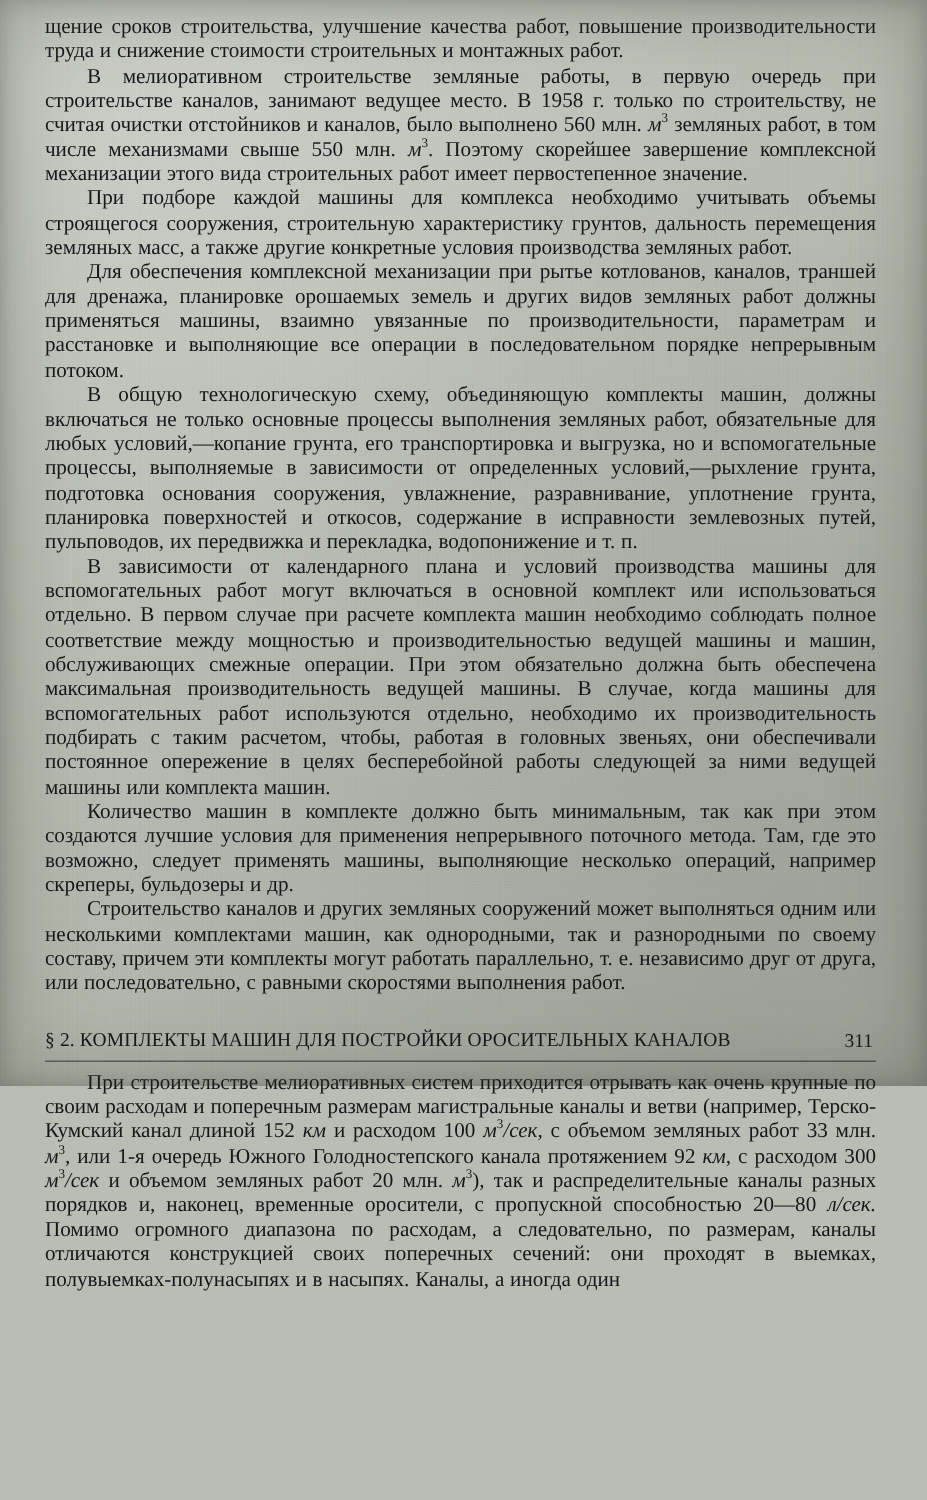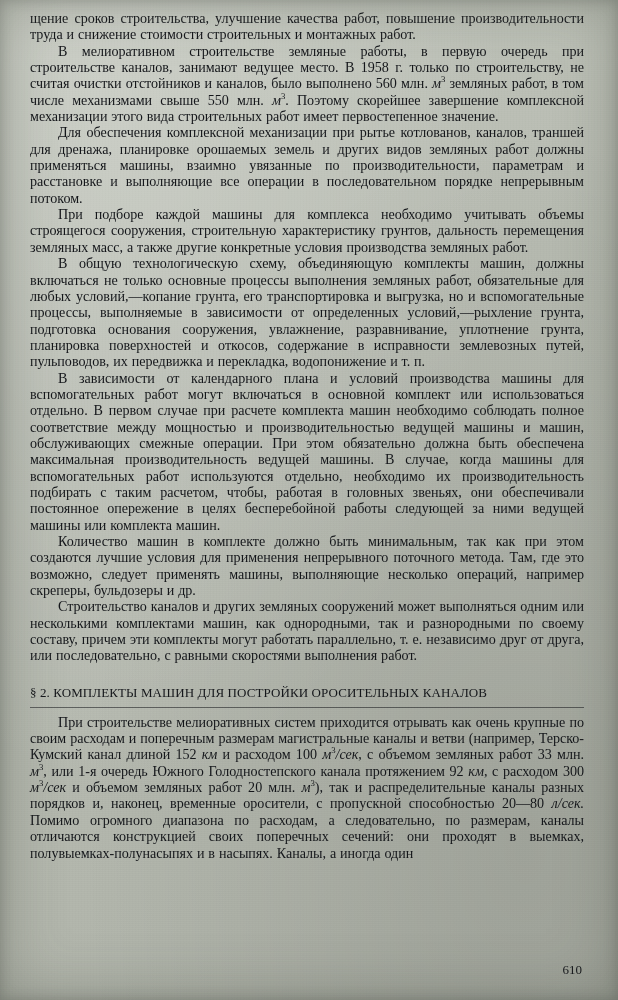--- a/index.html
+++ b/index.html
@@ -9,21 +9,21 @@
   }
   body {
     width: 618px;
     height: 1000px;
     overflow: hidden;
     font-family: "Liberation Serif", "DejaVu Serif", serif;
   }
   .page {
     position: relative;
     width: 618px;
-    height: 1000px;
+    height: 724px;
     background: linear-gradient(160deg, #c2c6bc 0%, #b8bcb2 35%, #b3b7ad 70%, #aeb2a8 100%);
     box-sizing: border-box;
     padding: 10px 34px 0 30px;
   }
   .page:before {
     content: "";
     position: absolute;
     left: 0; top: 0; right: 0; bottom: 0;
     background:
       radial-gradient(ellipse at 20% 10%, rgba(255,255,255,0.20), rgba(255,255,255,0) 55%),
@@ -94,35 +94,35 @@
 </head>
 <body>
 
 <div class="page">
   <div class="col">
 
     <p class="noind">щение сроков строительства, улучшение качества работ, повышение производительности труда и снижение стоимости строительных и монтажных работ.</p>
 
     <p>В мелиоративном строительстве земляные работы, в первую очередь при строительстве каналов, занимают ведущее место. В 1958 г. только по строительству, не считая очистки отстойников и каналов, было выполнено 560 млн. <i>м</i><sup>3</sup> земляных работ, в том числе механизмами свыше 550 млн. <i>м</i><sup>3</sup>. Поэтому скорейшее завершение комплексной механизации этого вида строительных работ имеет первостепенное значение.</p>
 
+    <p>При подборе каждой машины для комплекса необходимо учитывать объемы строящегося сооружения, строительную характеристику грунтов, дальность перемещения земляных масс, а также другие конкретные условия производства земляных работ.</p>
+
     <p>Для обеспечения комплексной механизации при рытье котлованов, каналов, траншей для дренажа, планировке орошаемых земель и других видов земляных работ должны применяться машины, взаимно увязанные по производительности, параметрам и расстановке и выполняющие все операции в последовательном порядке непрерывным потоком.</p>
-
-    <p>При подборе каждой машины для комплекса необходимо учитывать объемы строящегося сооружения, строительную характеристику грунтов, дальность перемещения земляных масс, а также другие конкретные условия производства земляных работ.</p>
 
     <p>В общую технологическую схему, объединяющую комплекты машин, должны включаться не только основные процессы выполнения земляных работ, обязательные для любых условий,—копание грунта, его транспортировка и выгрузка, но и вспомогательные процессы, выполняемые в зависимости от определенных условий,—рыхление грунта, подготовка основания сооружения, увлажнение, разравнивание, уплотнение грунта, планировка поверхностей и откосов, содержание в исправности землевозных путей, пульповодов, их передвижка и перекладка, водопонижение и т. п.</p>
 
     <p>В зависимости от календарного плана и условий производства машины для вспомогательных работ могут включаться в основной комплект или использоваться отдельно. В первом случае при расчете комплекта машин необходимо соблюдать полное соответствие между мощностью и производительностью ведущей машины и машин, обслуживающих смежные операции. При этом обязательно должна быть обеспечена максимальная производительность ведущей машины. В случае, когда машины для вспомогательных работ используются отдельно, необходимо их производительность подбирать с таким расчетом, чтобы, работая в головных звеньях, они обеспечивали постоянное опережение в целях бесперебойной работы следующей за ними ведущей машины или комплекта машин.</p>
 
     <p>Количество машин в комплекте должно быть минимальным, так как при этом создаются лучшие условия для применения непрерывного поточного метода. Там, где это возможно, следует применять машины, выполняющие несколько операций, например скреперы, бульдозеры и др.</p>
 
     <p>Строительство каналов и других земляных сооружений может выполняться одним или несколькими комплектами машин, как однородными, так и разнородными по своему составу, причем эти комплекты могут работать параллельно, т. е. независимо друг от друга, или последовательно, с равными скоростями выполнения работ.</p>
 
     <div class="sec-head">§ 2. КОМПЛЕКТЫ МАШИН ДЛЯ ПОСТРОЙКИ ОРОСИТЕЛЬНЫХ КАНАЛОВ</div>
     <div class="rule"></div>
 
     <p>При строительстве мелиоративных систем приходится отрывать как очень крупные по своим расходам и поперечным размерам магистральные каналы и ветви (например, Терско-Кумский канал длиной 152 <i>км</i> и расходом 100 <i>м</i><sup>3</sup><i>/сек</i>, с объемом земляных работ 33 млн. <i>м</i><sup>3</sup>, или 1-я очередь Южного Голодностепского канала протяжением 92 <i>км</i>, с расходом 300 <i>м</i><sup>3</sup><i>/сек</i> и объемом земляных работ 20 млн. <i>м</i><sup>3</sup>), так и распределительные каналы разных порядков и, наконец, временные оросители, с пропускной способностью 20—80 <i>л/сек.</i> Помимо огромного диапазона по расходам, а следовательно, по размерам, каналы отличаются конструкцией своих поперечных сечений: они проходят в выемках, полувыемках-полунасыпях и в насыпях. Каналы, а иногда один</p>
 
   </div>
 
-  <div class="pagenum">610</div>
+  <div class="pagenum">311</div>
   <div class="grain"></div>
   <div class="vig"></div>
 </div>
 
 </body></html>

